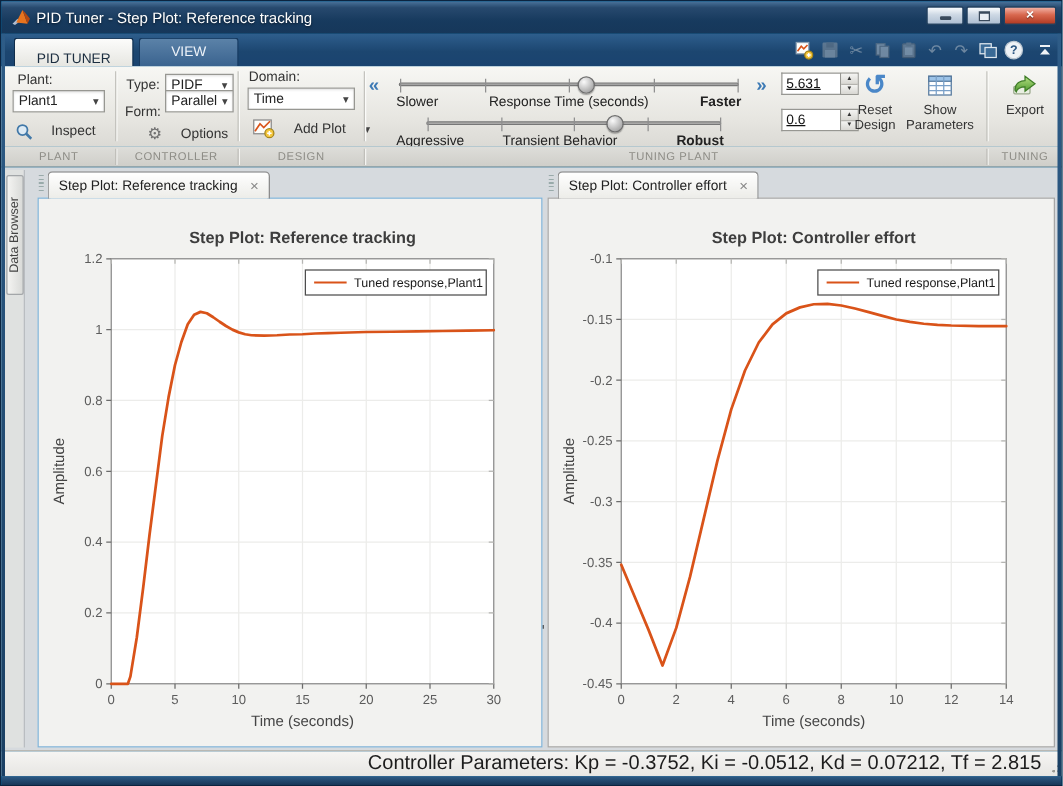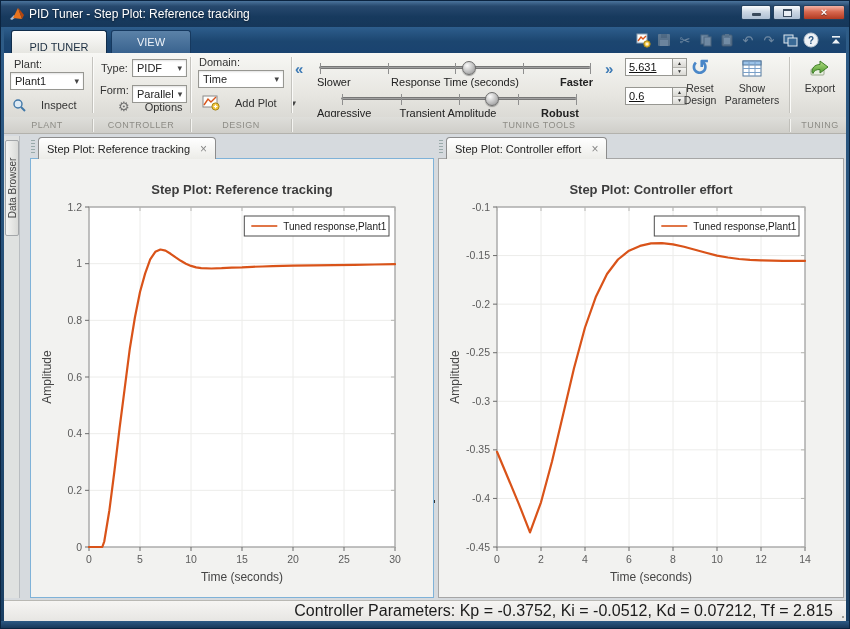--- a/index.html
+++ b/index.html
@@ -214,21 +214,21 @@
       <span>Inspect</span>
     </div>
     <div class="rdiv" style="left:91px;"></div>
 
     <span class="rlabel" style="left:100px;top:9px;">Type:</span>
     <div class="selectbox" style="left:131px;top:6px;width:55px;">
       <span>PIDF</span>
       <span class="car">▾</span>
     </div>
     <span class="rlabel" style="left:99px;top:31px;">Form:</span>
-    <div class="selectbox" style="left:131px;top:32px;width:55px;">
+    <div class="selectbox" style="left:131px;top:19px;width:55px;">
       <span>Parallel</span>
       <span class="car">▾</span>
     </div>
     <div class="rbtn" style="left:117px;top:47px;">
       <span style="font-size:13px;color:#707070;line-height:14px;">⚙</span>
       <span>Options</span>
     </div>
     <div class="rdiv" style="left:189px;"></div>
 
     <span class="rlabel" style="left:198px;top:3px;">Domain:</span>
@@ -266,21 +266,21 @@
     <div class="strack" style="left:340px;top:44px;width:236px;">
       <div class="stick" style="left:0%;"></div>
       <div class="stick" style="left:25%;"></div>
       <div class="stick" style="left:50%;"></div>
       <div class="stick" style="left:75%;"></div>
       <div class="stick" style="left:100%;"></div>
       <div class="sthumb thumb" style="left: calc(64% - 7px);"></div>
     </div>
     <div class="slab-row" style="left:316px;top:54px;width:262px;">
       <span class="slab l">Aggressive</span>
-      <span class="slab c">Transient Amplitude</span>
+      <span class="slab c">Transient Behavior</span>
       <span class="slab r">Robust</span>
     </div>
 
     <div class="spin" style="left:624px;top:5px;">
       <input readonly="" value="5.631" style="">
       <div class="stepper">
         <span>▲</span>
         <span>▼</span>
       </div>
     </div>
@@ -322,21 +322,21 @@
         </svg>
       </span>
       <span>Export</span>
     </div>
   </div>
 
   <div class="rfooter">
     <span class="sec" style="left:46px;">PLANT</span>
     <span class="sec" style="left:140px;">CONTROLLER</span>
     <span class="sec" style="left:240px;">DESIGN</span>
-    <span class="sec" style="left:538px;">TUNING TOOLS</span>
+    <span class="sec" style="left:538px;">TUNING PLANT</span>
     <span class="sec" style="left:819px;">TUNING</span>
     <div class="fdiv" style="left:91px;"></div>
     <div class="fdiv" style="left:189px;"></div>
     <div class="fdiv" style="left:290px;"></div>
     <div class="fdiv" style="left:788px;"></div>
   </div>
 
   <div class="main">
     <div class="dbstrip">
       <div class="dblabel">

